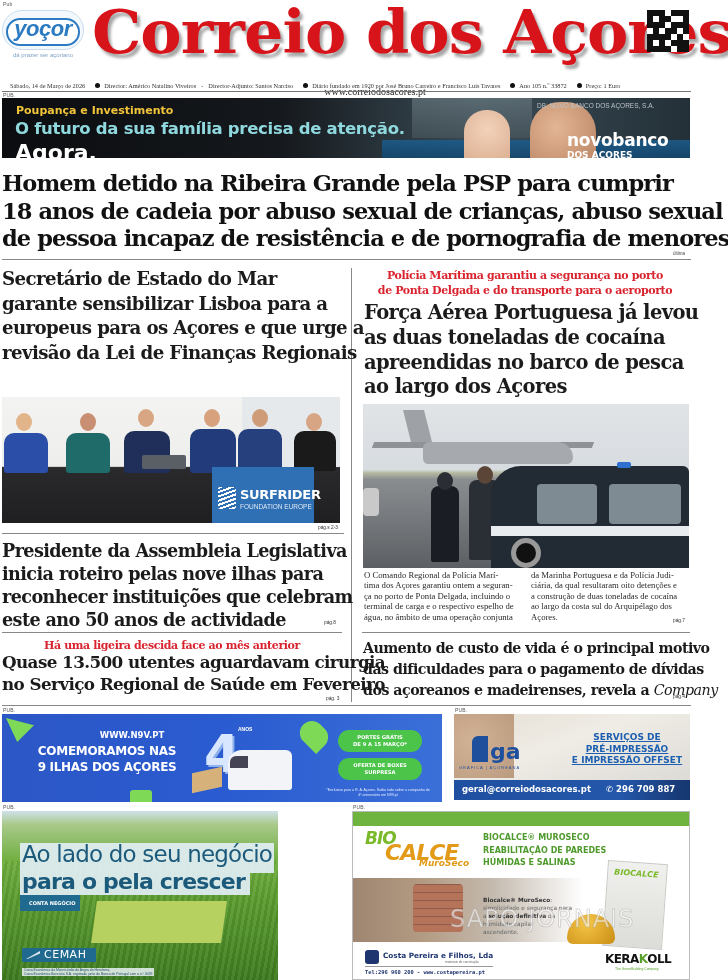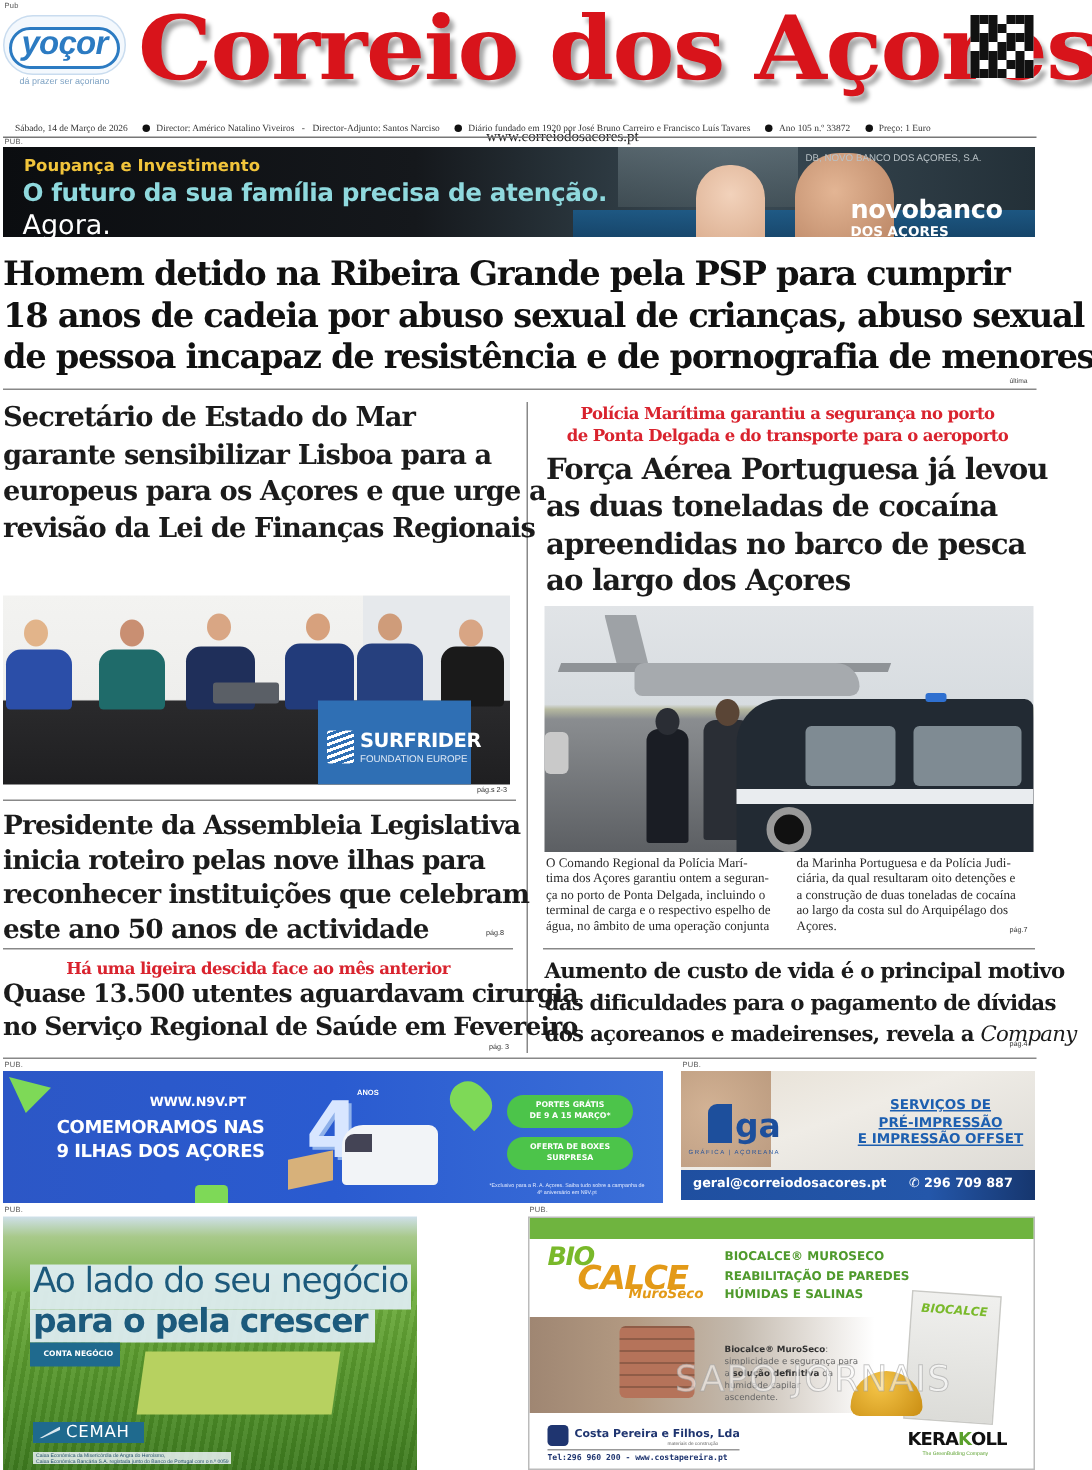--- a/index.html
+++ b/index.html
@@ -29,21 +29,21 @@
 
   
   .nb { left: 2px; top: 98px; width: 688px; height: 60px; overflow: hidden;
         background: linear-gradient(90deg, #0b0d10 0%, #15181c 40%, #28333a 55%, #3b4b55 70%, #233038 100%); }
   .nb-pool { position: absolute; left: 380px; top: 42px; width: 308px; height: 26px; background: linear-gradient(180deg, #1b5d8e, #0f3f66); opacity: 0.85; }
   .nb-window { position: absolute; left: 410px; top: 0; width: 120px; height: 40px; background: linear-gradient(180deg, #6f7f86, #4a585e); opacity: 0.6; }
   .nb-baby { position: absolute; left: 462px; top: 12px; width: 46px; height: 56px; border-radius: 22px 22px 8px 8px; background: radial-gradient(circle at 50% 35%, #f2d2bb, #d9ab8c); }
   .nb-man { position: absolute; left: 528px; top: 4px; width: 66px; height: 64px; border-radius: 30px 30px 8px 8px; background: radial-gradient(circle at 40% 40%, #e3b594, #b98463); }
   .nb-kicker { position: absolute; left: 14px; top: 6px; font-family: "DejaVu Sans", sans-serif; font-weight: bold; font-size: 11px; color: #f1c43b; }
   .nb-line1 { position: absolute; left: 13px; top: 21px; font-family: "DejaVu Sans", sans-serif; font-weight: bold; font-size: 16.5px; color: #8fd9de; white-space: nowrap; letter-spacing: -0.3px; }
-  .nb-line2 { position: absolute; left: 13px; top: 42px; font-family: "DejaVu Sans", sans-serif; font-weight: normal; font-size: 18px; color: #ffffff; }
+  .nb-line2 { position: absolute; left: 13px; top: 42px; font-family: "DejaVu Sans", sans-serif; font-weight: bold; font-size: 22px; color: #ffffff; }
   .nb-legal { position: absolute; left: 535px; top: 4px; font-family: "Liberation Sans", sans-serif; font-size: 6.5px; color: #b9c2c7; white-space: nowrap; }
   .nb-brand { position: absolute; left: 565px; top: 32px; font-family: "DejaVu Sans", sans-serif; font-weight: bold; font-size: 17px; color: #ffffff; letter-spacing: -0.3px; }
   .nb-brand2 { position: absolute; left: 565px; top: 52px; font-family: "DejaVu Sans", sans-serif; font-weight: bold; font-size: 9px; color: #ffffff; }
 
   
   .hl-main { left: 2px; top: 170px; width: 690px; font-family: "DejaVu Serif", serif; font-weight: bold; font-size: 22.5px; line-height: 27.5px; color: #111; letter-spacing: -0.9px; }
   .hl-main span { display: block; white-space: nowrap; }
   .pg-tiny { position: absolute; font-family: "Liberation Sans", sans-serif; font-size: 4.5px; color: #444; }
   .rule { position: absolute; height: 1px; background: #888; }
   .vrule { position: absolute; width: 1px; background: #888; }

